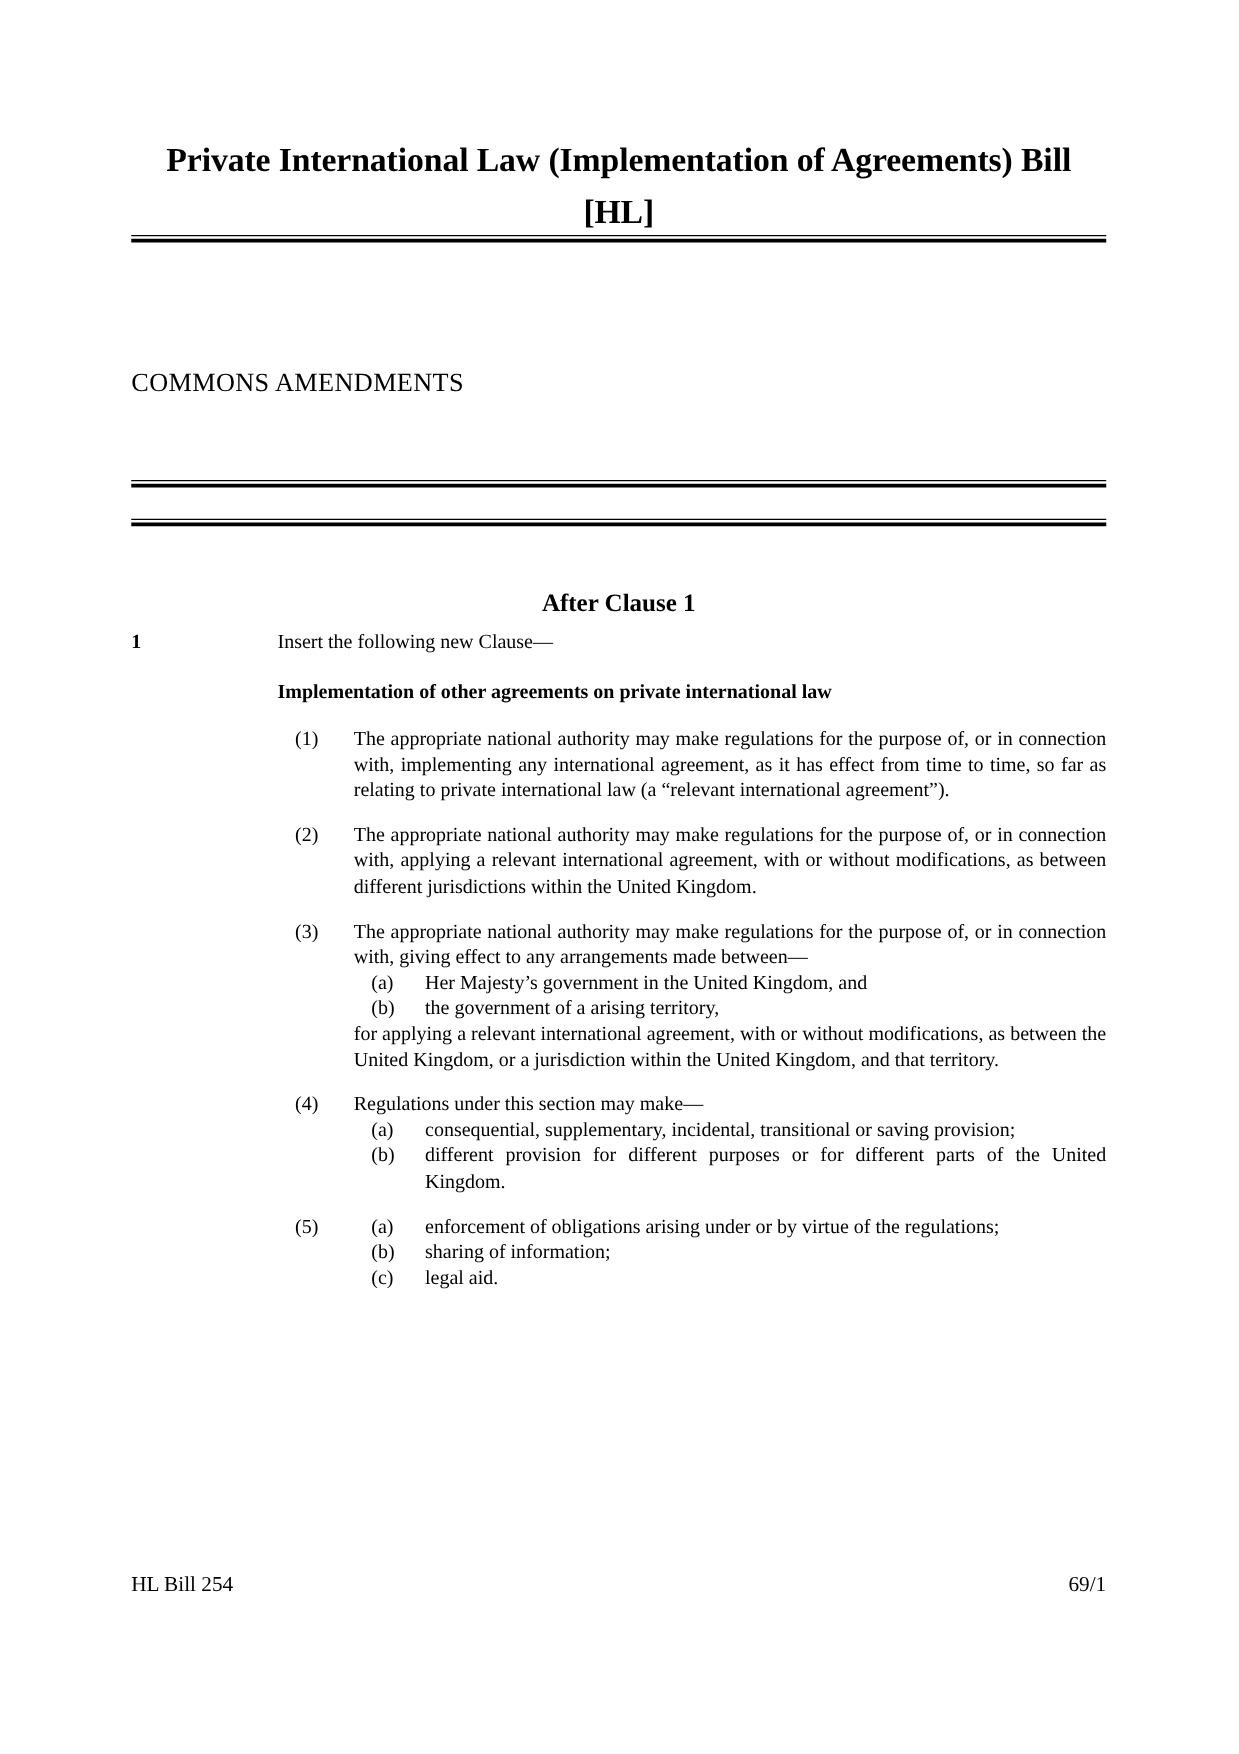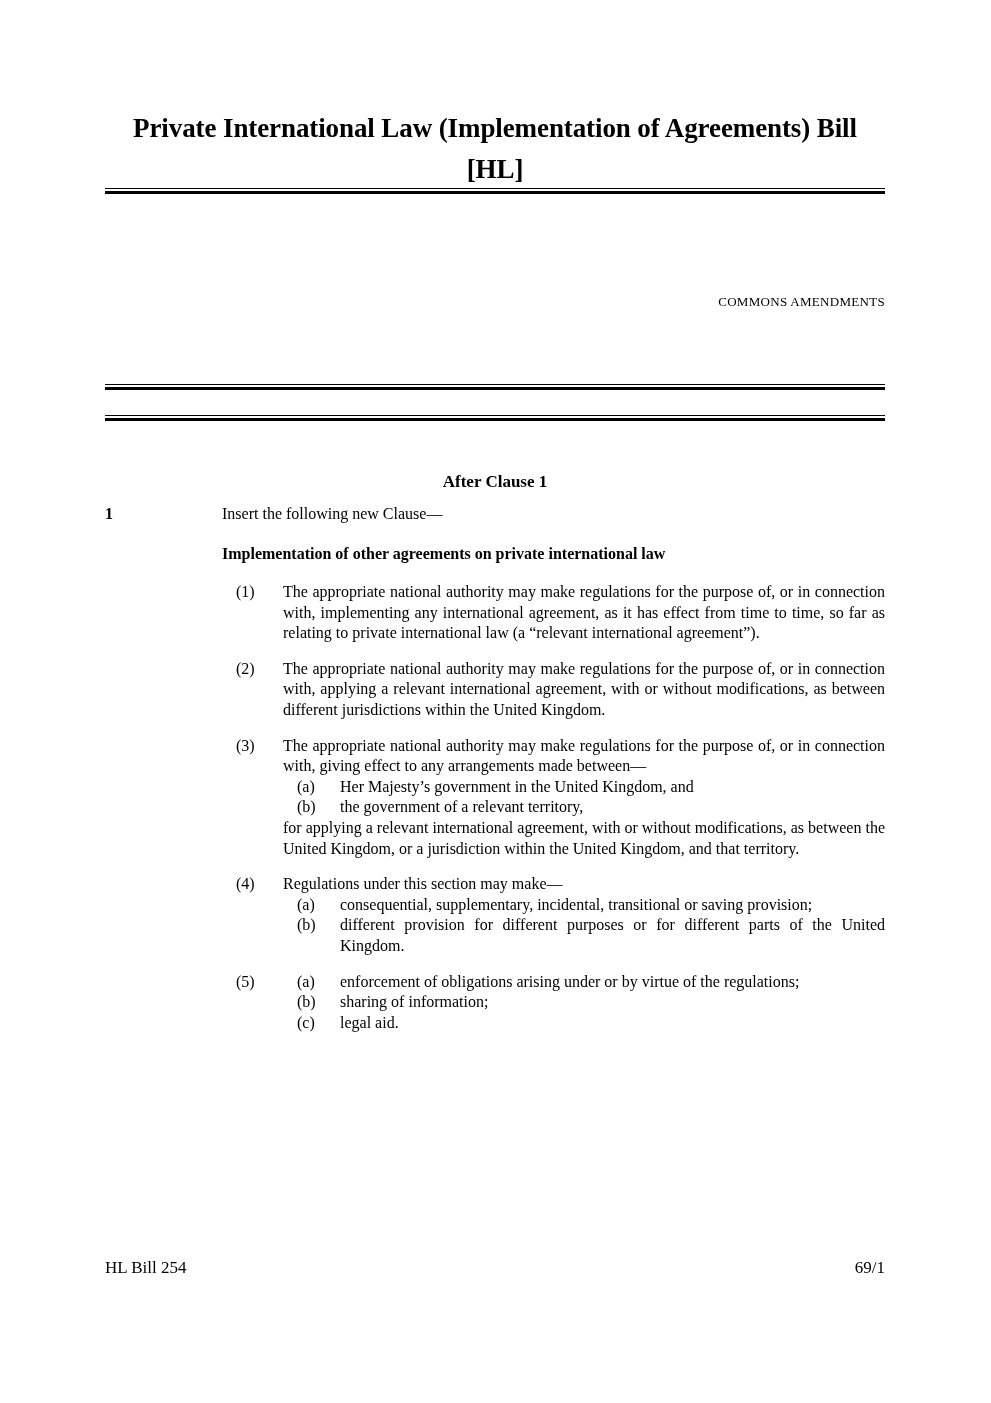--- a/index.html
+++ b/index.html
@@ -46,39 +46,39 @@
   .rule-thin-over-thick .g { height: 2px; }
   .rule-thin-over-thick .b { height: 3px; background: #000; }
 
   .rule-a { top: 188px; }
   .rule-b { top: 384px; }
   .rule-c { top: 415px; }
 
   
   .commons-heading {
     top: 294px;
-    text-align: right;
-    font-size: 13px;
+    text-align: left;
+    font-size: 21px;
     letter-spacing: 0.3px;
   }
 
   
   .ref-note {
     top: 394px;
     text-align: center;
     font-style: italic;
     font-size: 15.5px;
   }
 
   
   .section-heading {
     top: 472px;
     text-align: center;
     font-weight: bold;
-    font-size: 17px;
+    font-size: 20px;
   }
 
   
   .amend-block {
     top: 503px;
   }
   .amend-num {
     position: absolute;
     left: 0;
     top: 0;
@@ -188,21 +188,21 @@
   <div class="col amend-block">
     <div class="amend-num">1</div>
     <div class="amend-body">
       <div class="lead-line">Insert the following new Clause—</div>
       <div class="clause-title">Implementation of other agreements on private international law</div>
       <div class="subs-list" id="subs-list">
           <div class="subs"><span class="marker">(1)</span><span>The appropriate national authority may make regulations for the purpose of, or in connection with, implementing any international agreement, as it has effect from time to time, so far as relating to private international law (a “relevant international agreement”).</span></div>
           <div class="subs"><span class="marker">(2)</span><span>The appropriate national authority may make regulations for the purpose of, or in connection with, applying a relevant international agreement, with or without modifications, as between different jurisdictions within the United Kingdom.</span></div>
           <div class="subs"><span class="marker">(3)</span><span>The appropriate national authority may make regulations for the purpose of, or in connection with, giving effect to any arrangements made between—</span><div class="letter-list">
               <div class="letter-item"><span class="lmarker">(a)</span><span>Her Majesty’s government in the United Kingdom, and</span></div>
-              <div class="letter-item"><span class="lmarker">(b)</span><span>the government of a relevant territory,</span></div>
+              <div class="letter-item"><span class="lmarker">(b)</span><span>the government of a arising territory,</span></div>
             </div><div class="tail">for applying a relevant international agreement, with or without modifications, as between the United Kingdom, or a jurisdiction within the United Kingdom, and that territory.</div></div>
           <div class="subs"><span class="marker">(4)</span><span>Regulations under this section may make—</span><div class="letter-list">
               <div class="letter-item"><span class="lmarker">(a)</span><span>consequential, supplementary, incidental, transitional or saving provision;</span></div>
               <div class="letter-item"><span class="lmarker">(b)</span><span>different provision for different purposes or for different parts of the United Kingdom.</span></div>
             </div></div>
           <div class="subs"><span class="marker">(5)</span><div class="letter-list">
               <div class="letter-item"><span class="lmarker">(a)</span><span>enforcement of obligations arising under or by virtue of the regulations;</span></div>
               <div class="letter-item"><span class="lmarker">(b)</span><span>sharing of information;</span></div>
               <div class="letter-item"><span class="lmarker">(c)</span><span>legal aid.</span></div>
             </div></div>

